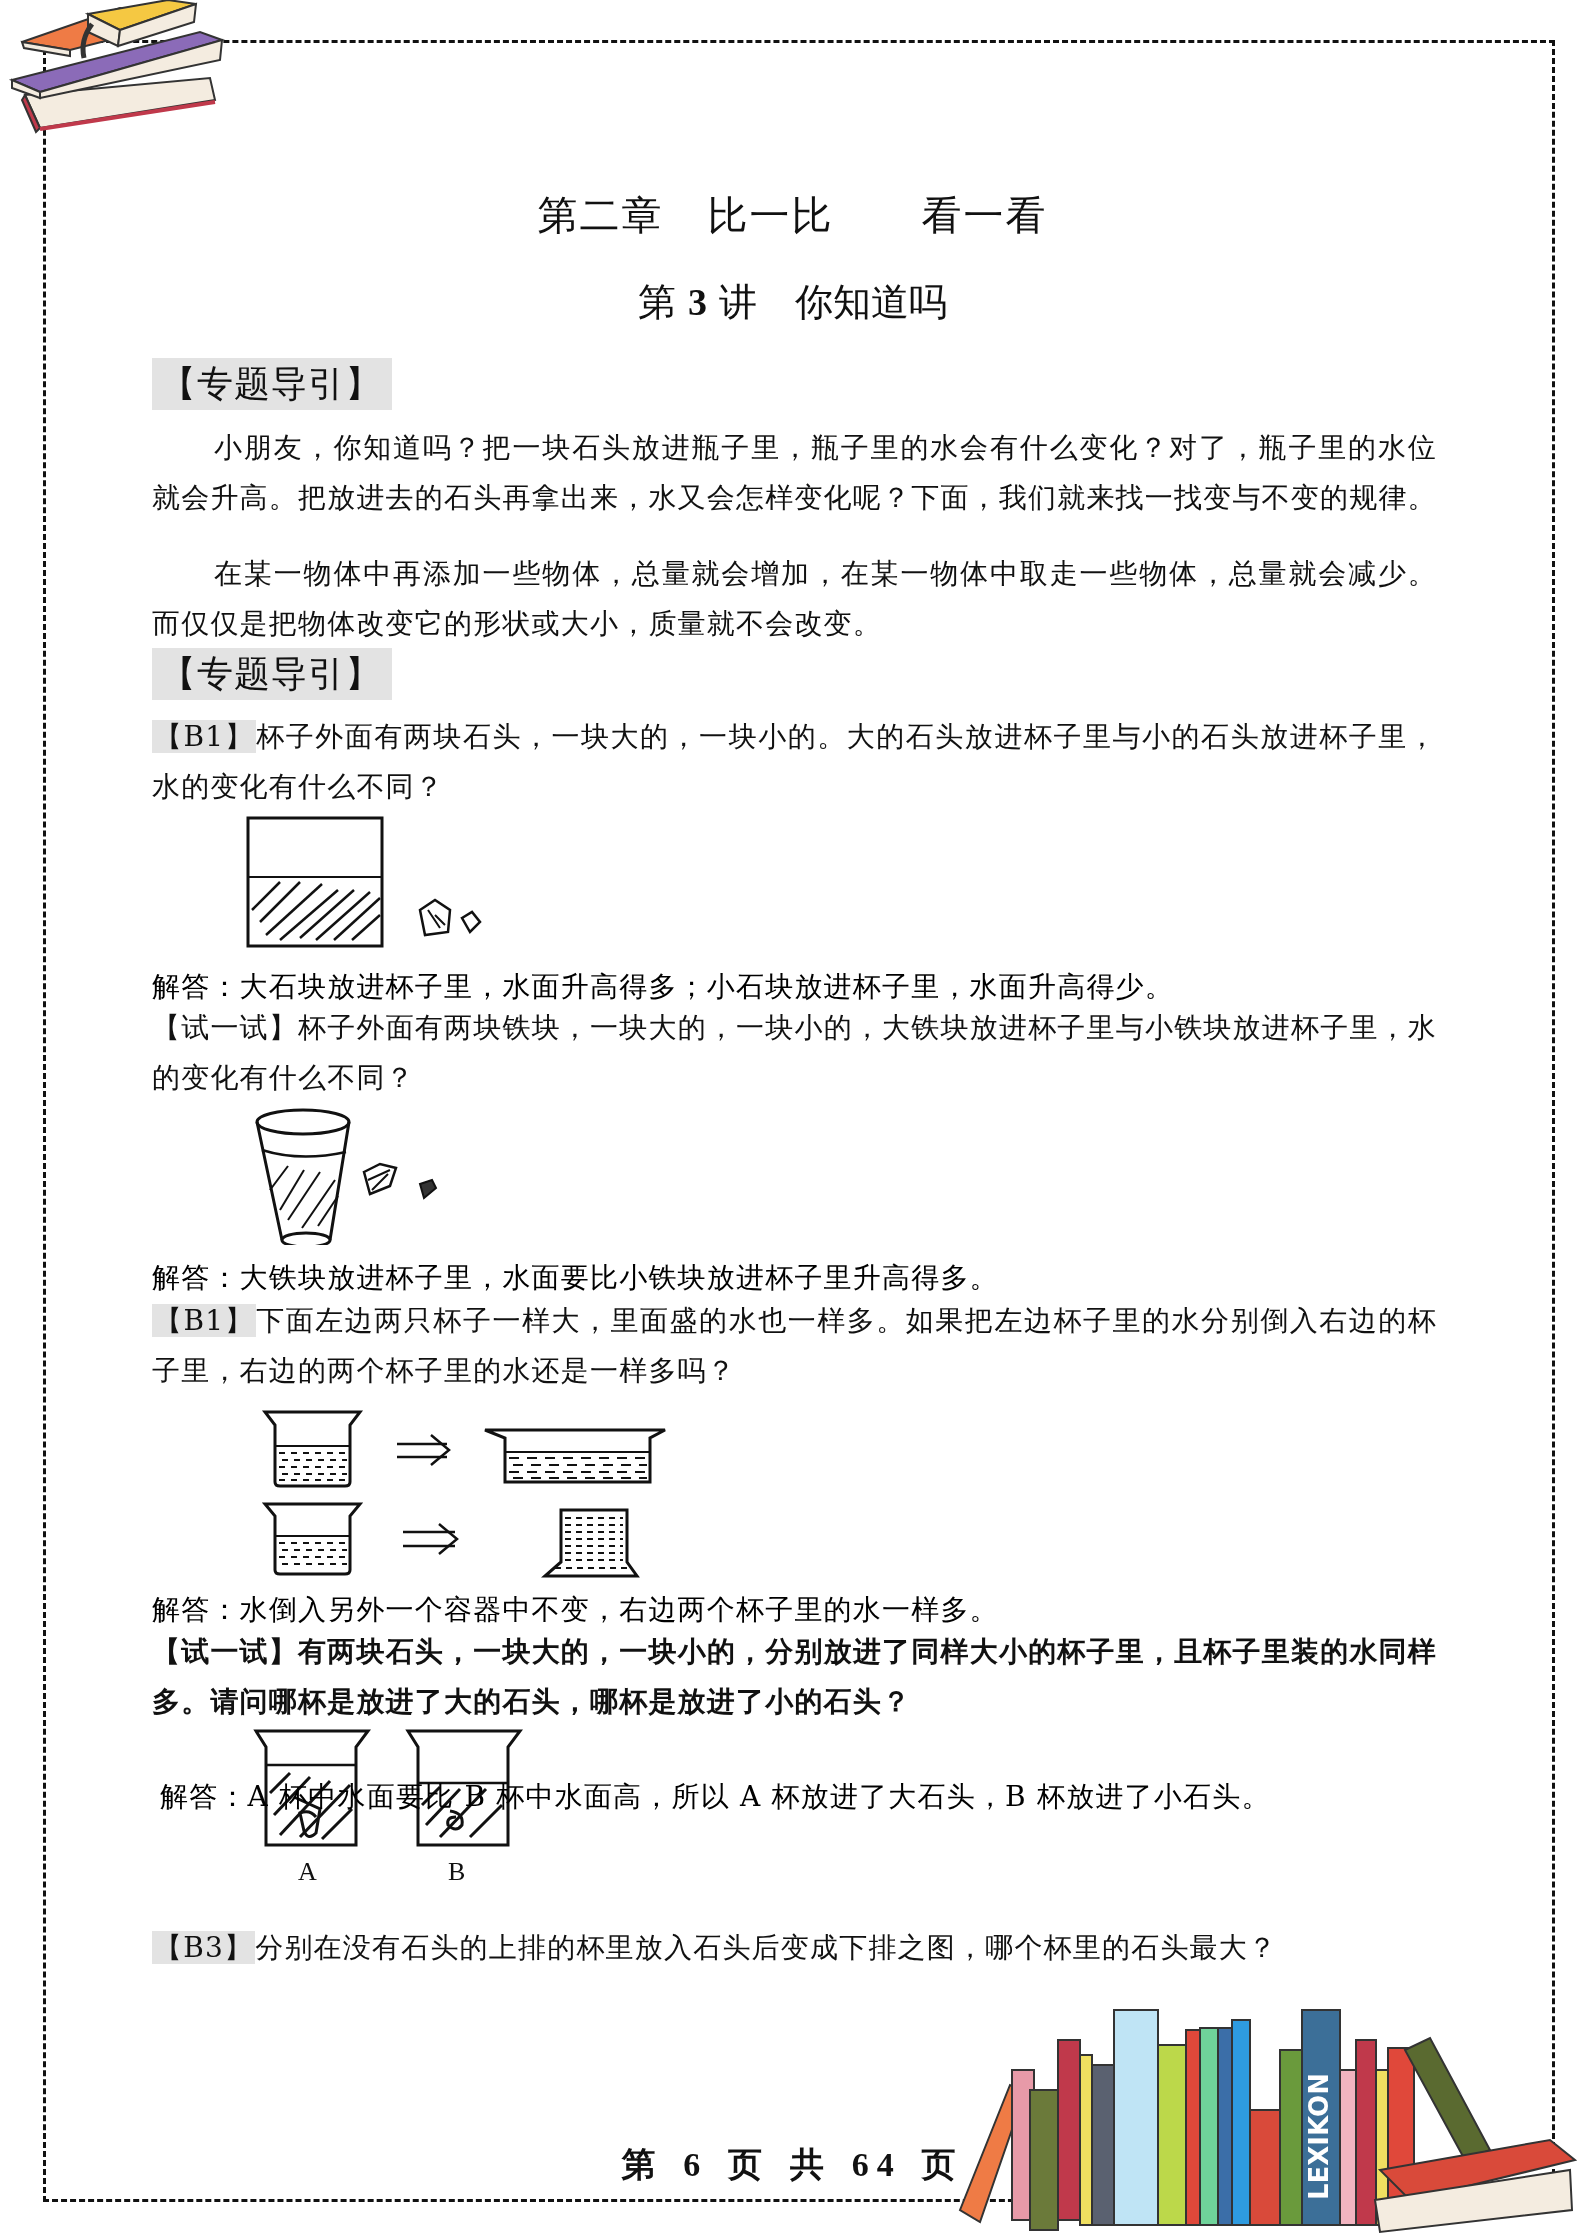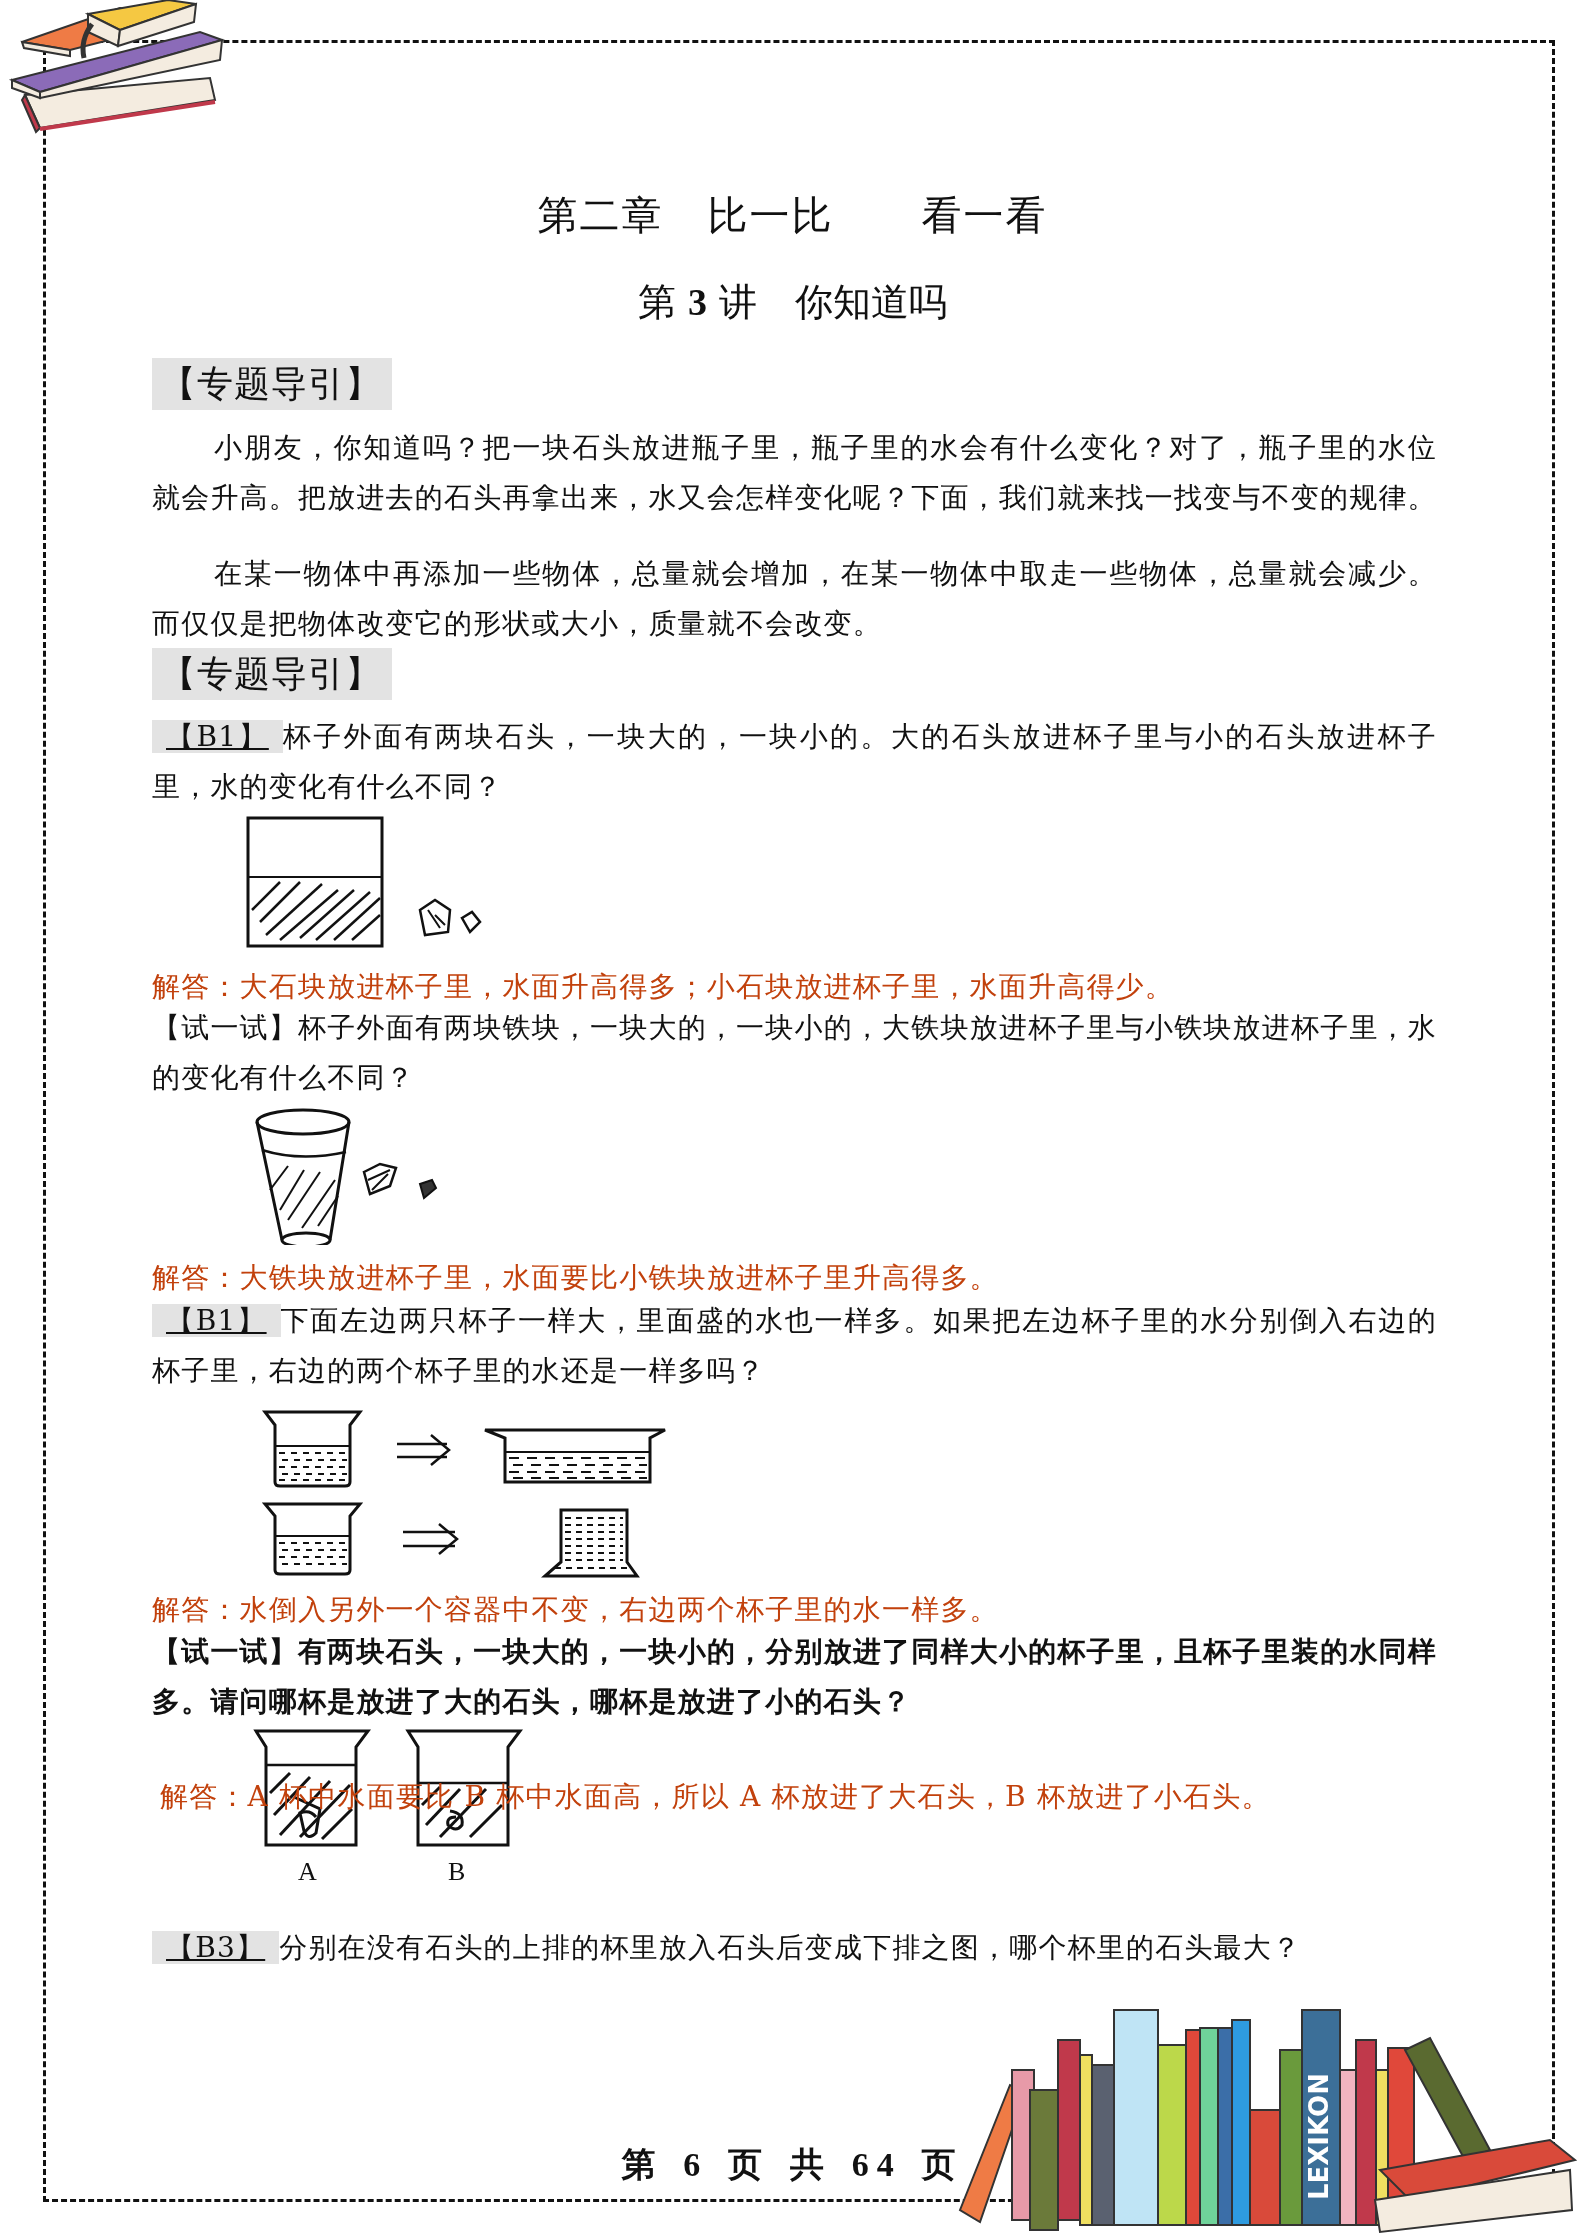--- a/index.html
+++ b/index.html
@@ -11,22 +11,22 @@
   .deco-books-bottom { position:absolute; left:950px; top:1960px; width:630px; height:277px; }
   .abs { position:absolute; }
   .chapter-title { position:absolute; left:0; width:1585px; top:188px; font-size:40px; text-align:center; letter-spacing:2px; }
   .chapter-title span { display:inline-block; }
   .lecture-title { position:absolute; left:0; width:1585px; top:277px; font-size:38px; text-align:center; }
   .lecture-title b { font-family:"Liberation Serif",serif; font-weight:bold; }
   .section-tag { position:absolute; left:152px; height:52px; width:240px; background:#e3e3e3;
                  font-size:36px; line-height:52px; padding-left:8px; box-sizing:border-box; letter-spacing:1px; }
   .para { position:absolute; left:152px; width:1285px; font-size:28px; line-height:50px; letter-spacing:1.2px; text-align:justify; }
   .para.indent { text-indent:62px; }
-  .red { color:#c2410c; }
-  .qtag { background:#e3e3e3; padding:0 14px;text-decoration:underline; }
+  .red { color:#000000; }
+  .qtag { background:#e3e3e3; padding:0 2px; }
   .page-footer { position:absolute; top:2142px; left:0; width:1585px; text-align:center; font-size:34px; font-weight:bold; letter-spacing:8px; }
   .page-footer .num { font-family:"Liberation Serif",serif; }
   .label-ab { position:absolute; font-size:26px; font-family:"Liberation Serif",serif; }
 </style>
 </head>
 <body>
 
 <div class="frame"></div>
 
 <svg class="deco-books-top" viewBox="0 0 240 140">

